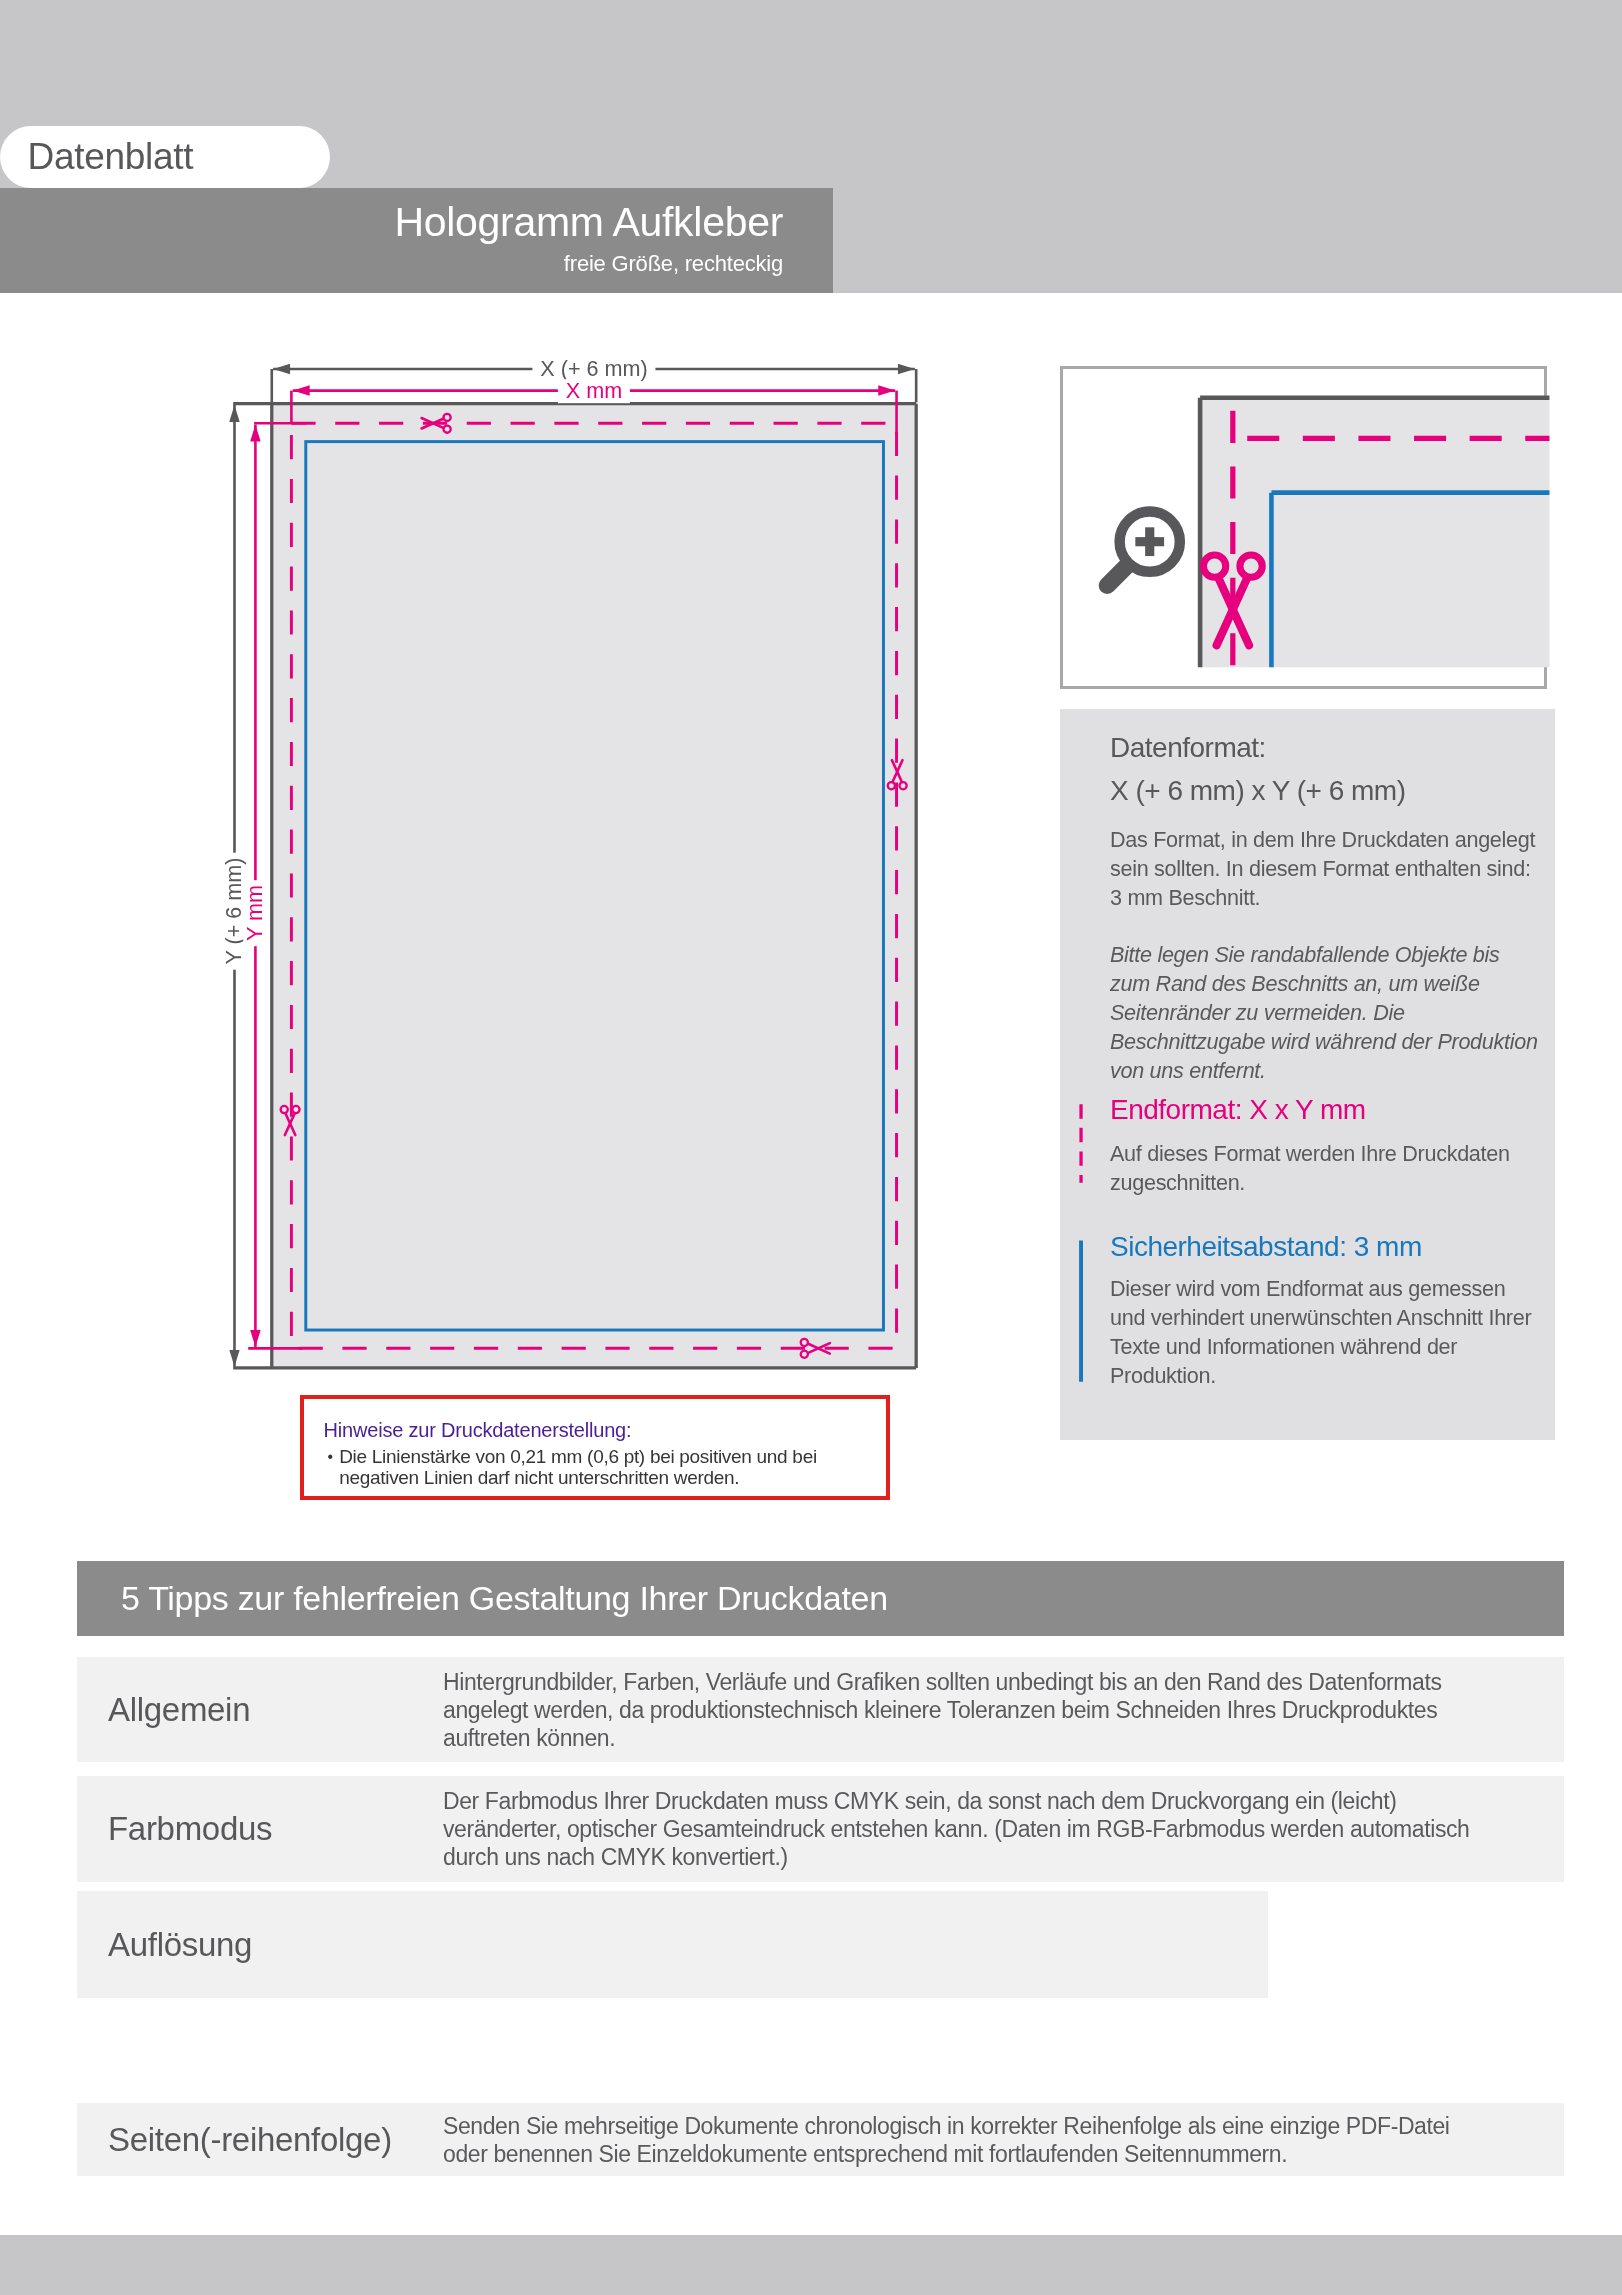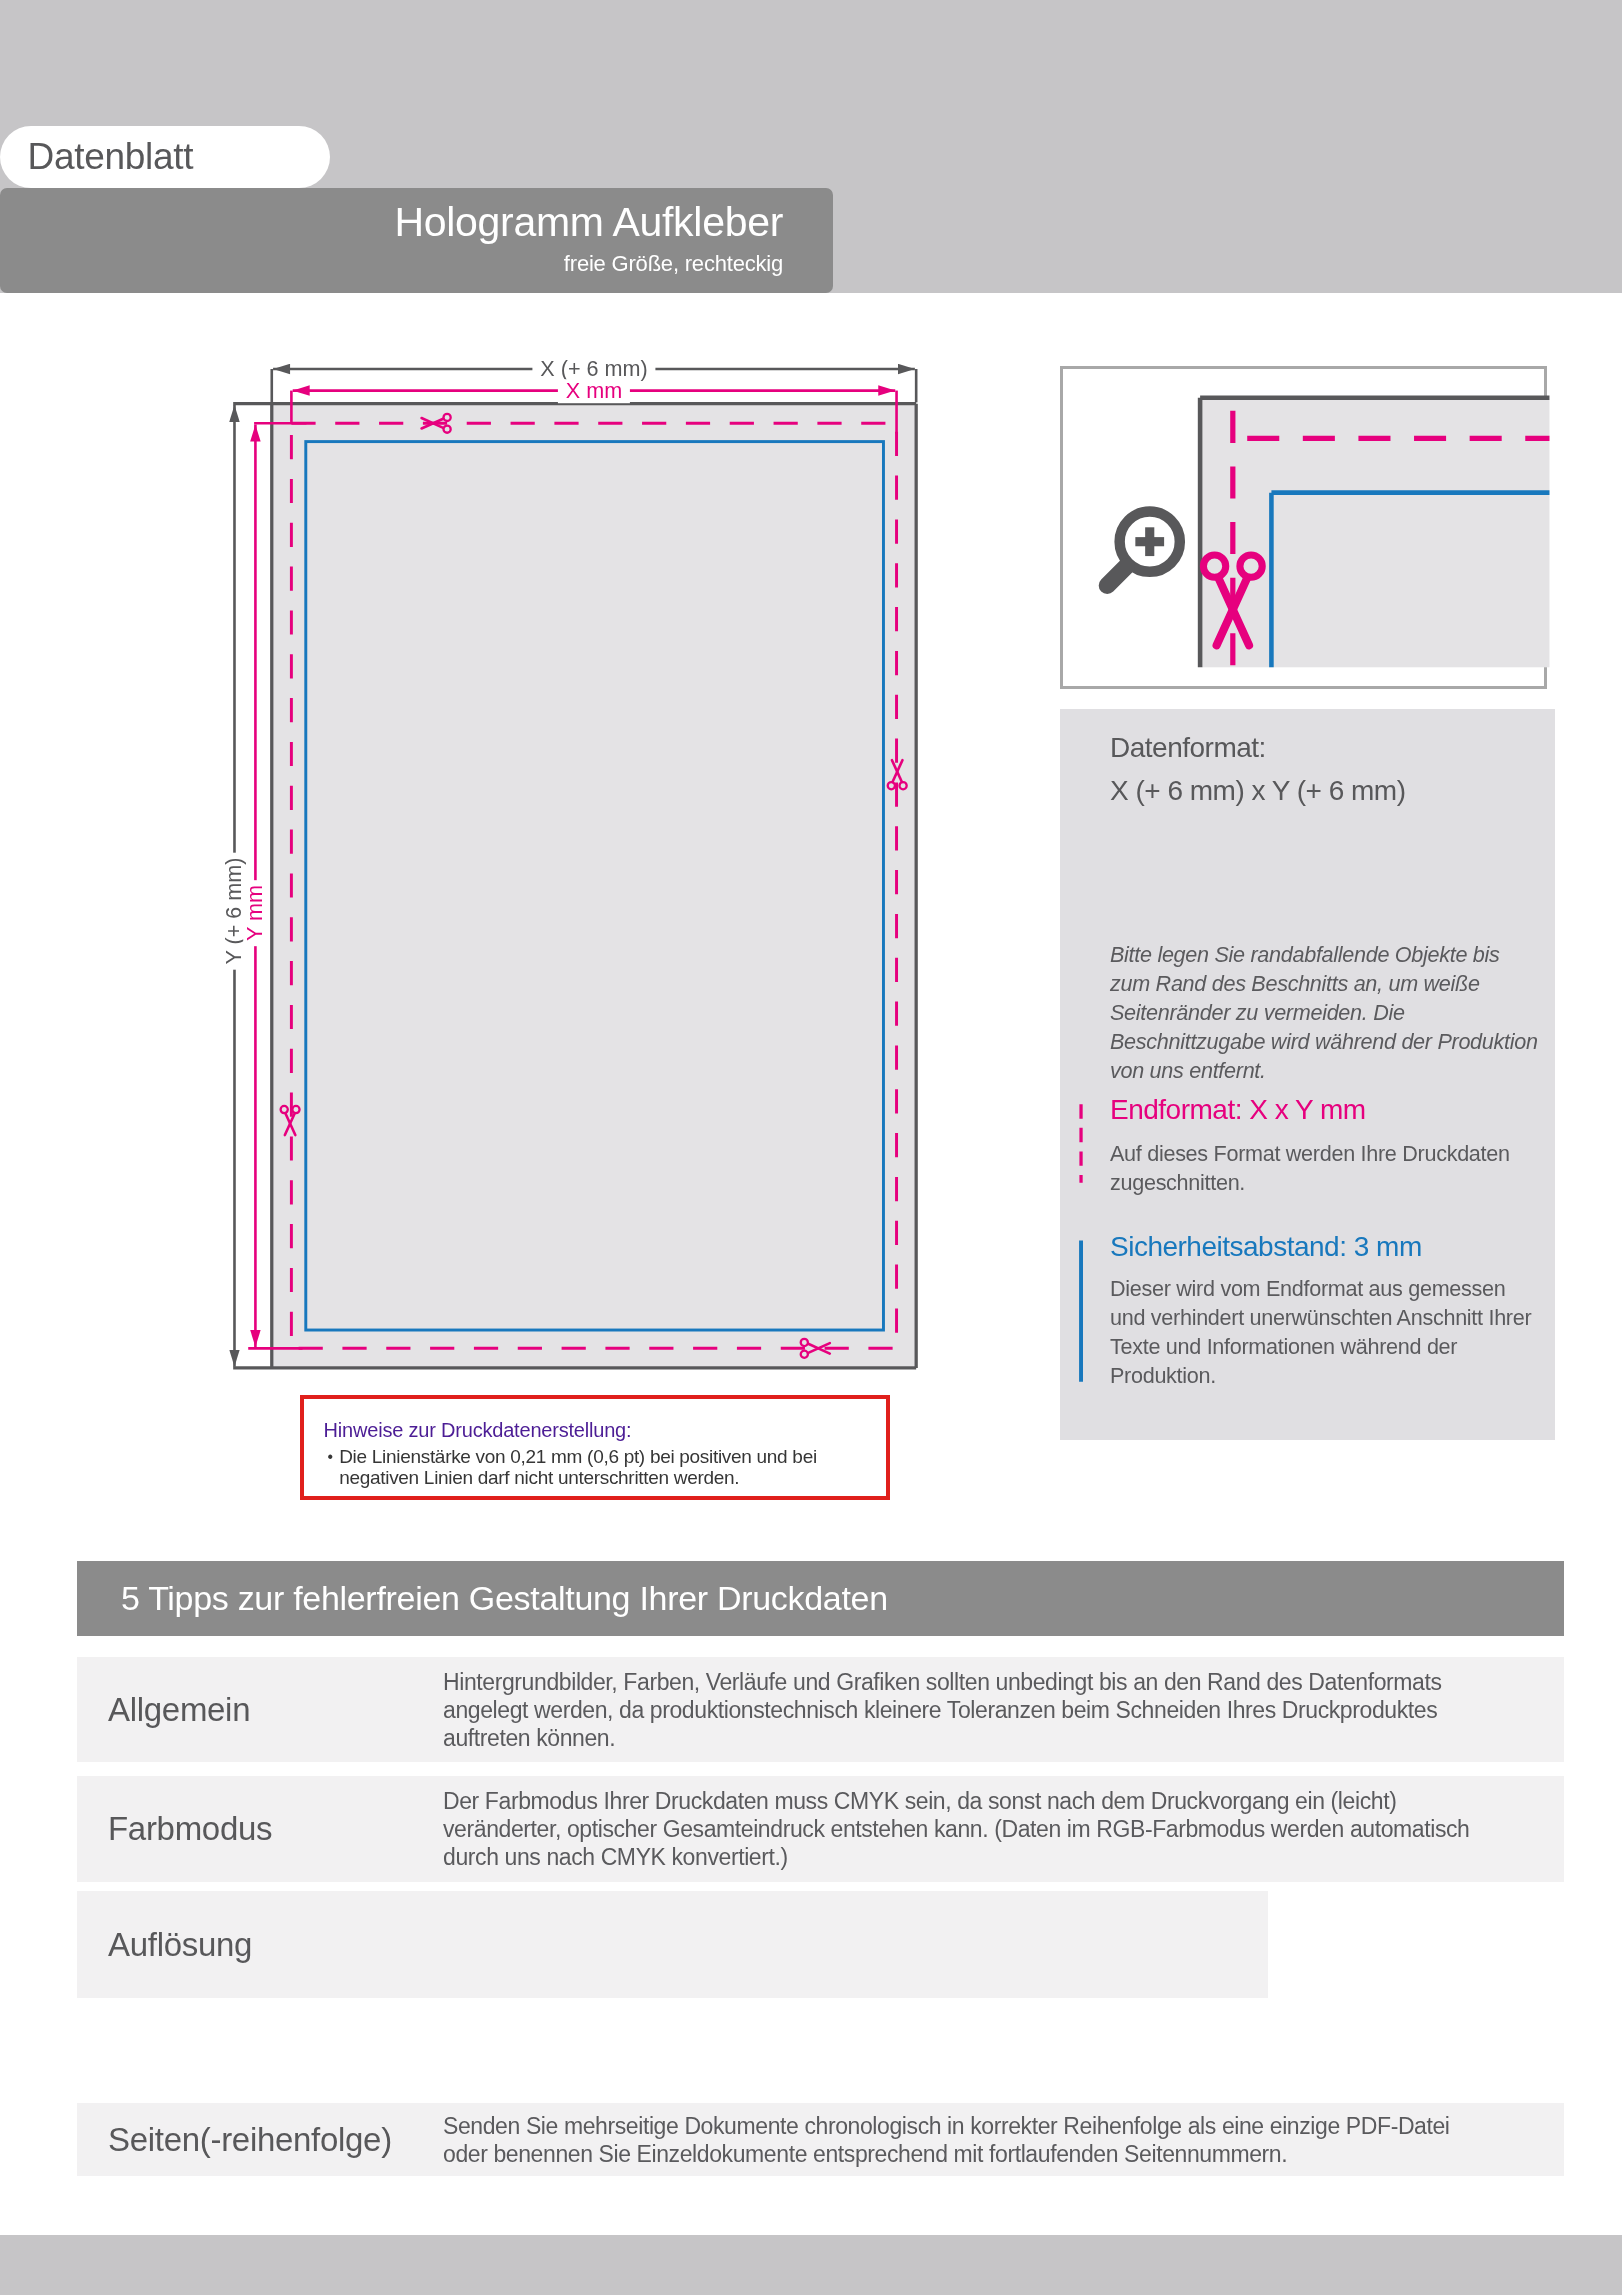--- a/index.html
+++ b/index.html
@@ -3,21 +3,21 @@
 <meta charset="utf-8">
 <style>
   html,body{margin:0;padding:0;background:#ffffff;}
   #page{position:relative;width:1623px;height:2295px;background:#ffffff;overflow:hidden;
         font-family:"Liberation Sans", sans-serif;}
   .abs{position:absolute;}
   
   .band{background:#c6c5c7;}
   .dbox{background:#ffffff;display:flex;align-items:center;}
   .dbox span{color:#58585a;font-size:37px;padding-left:27.5px;letter-spacing:-0.3px;}
-  .pbanner{background:#8b8b8b;border-radius:7px;}
+  .pbanner{background:#8b8b8b;}
   .pbanner .t{position:absolute;top:10.5px;left:0;width:783px;text-align:right;color:#ffffff;
               font-size:41px;letter-spacing:-0.3px;}
   .pbanner .s{position:absolute;top:63px;left:0;width:783px;text-align:right;color:#ffffff;
               font-size:22px;letter-spacing:-0.2px;}
   
   .detailbox{background:#ffffff;border:3.9px solid #a8a8a8;}
   .infopanel{background:#e0dfe2;}
   .ip-h{position:absolute;left:50px;font-size:28px;color:#58585a;letter-spacing:-0.5px;white-space:nowrap;}
   .ip-p{position:absolute;left:50px;width:432px;font-size:21.6px;line-height:29px;color:#5a5a5d;letter-spacing:-0.3px;}
   .notebox{background:#ffffff;border:4.6px solid #e0201c;box-sizing:border-box;}
@@ -57,20 +57,21 @@
   <div class="abs pbanner" style="left:0;top:188px;width:833px;height:105px;">
     <div class="t">Hologramm Aufkleber</div>
     <div class="s">freie Größe, rechteckig</div>
   </div>
 
   <div class="abs detailbox" style="left:1060px;top:366px;width:487px;height:323px;box-sizing:border-box;"></div>
 
   <div class="abs infopanel" style="left:1060px;top:709px;width:495px;height:731px;">
     <div class="ip-h" style="top:23px;">Datenformat:</div>
     <div class="ip-h" style="top:66px;">X (+ 6 mm) x Y (+ 6 mm)</div>
+    <div class="ip-p" style="top:116px;">Das Format, in dem Ihre Druckdaten angelegt sein sollten. In diesem Format enthalten sind: 3 mm Beschnitt.</div>
     <div class="ip-p" style="top:231px;font-style:italic;">Bitte legen Sie randabfallende Objekte bis zum Rand des Beschnitts an, um weiße Seitenränder zu vermeiden. Die Beschnittzugabe wird während der Produktion von uns entfernt.</div>
     <div class="ip-h c-mag" style="top:385px;">Endformat: X x Y mm</div>
     <div class="ip-p" style="top:430px;">Auf dieses Format werden Ihre Druckdaten zugeschnitten.</div>
     <div class="ip-h c-blue" style="top:522px;">Sicherheitsabstand: 3 mm</div>
     <div class="ip-p" style="top:565px;">Dieser wird vom Endformat aus gemessen und verhindert unerwünschten Anschnitt Ihrer Texte und Informationen während der Produktion.</div>
   </div>
 
   <div class="abs notebox" style="left:300px;top:1395px;width:590px;height:105px;">
     <div class="nt">Hinweise zur Druckdatenerstellung:</div>
     <div class="nb">

